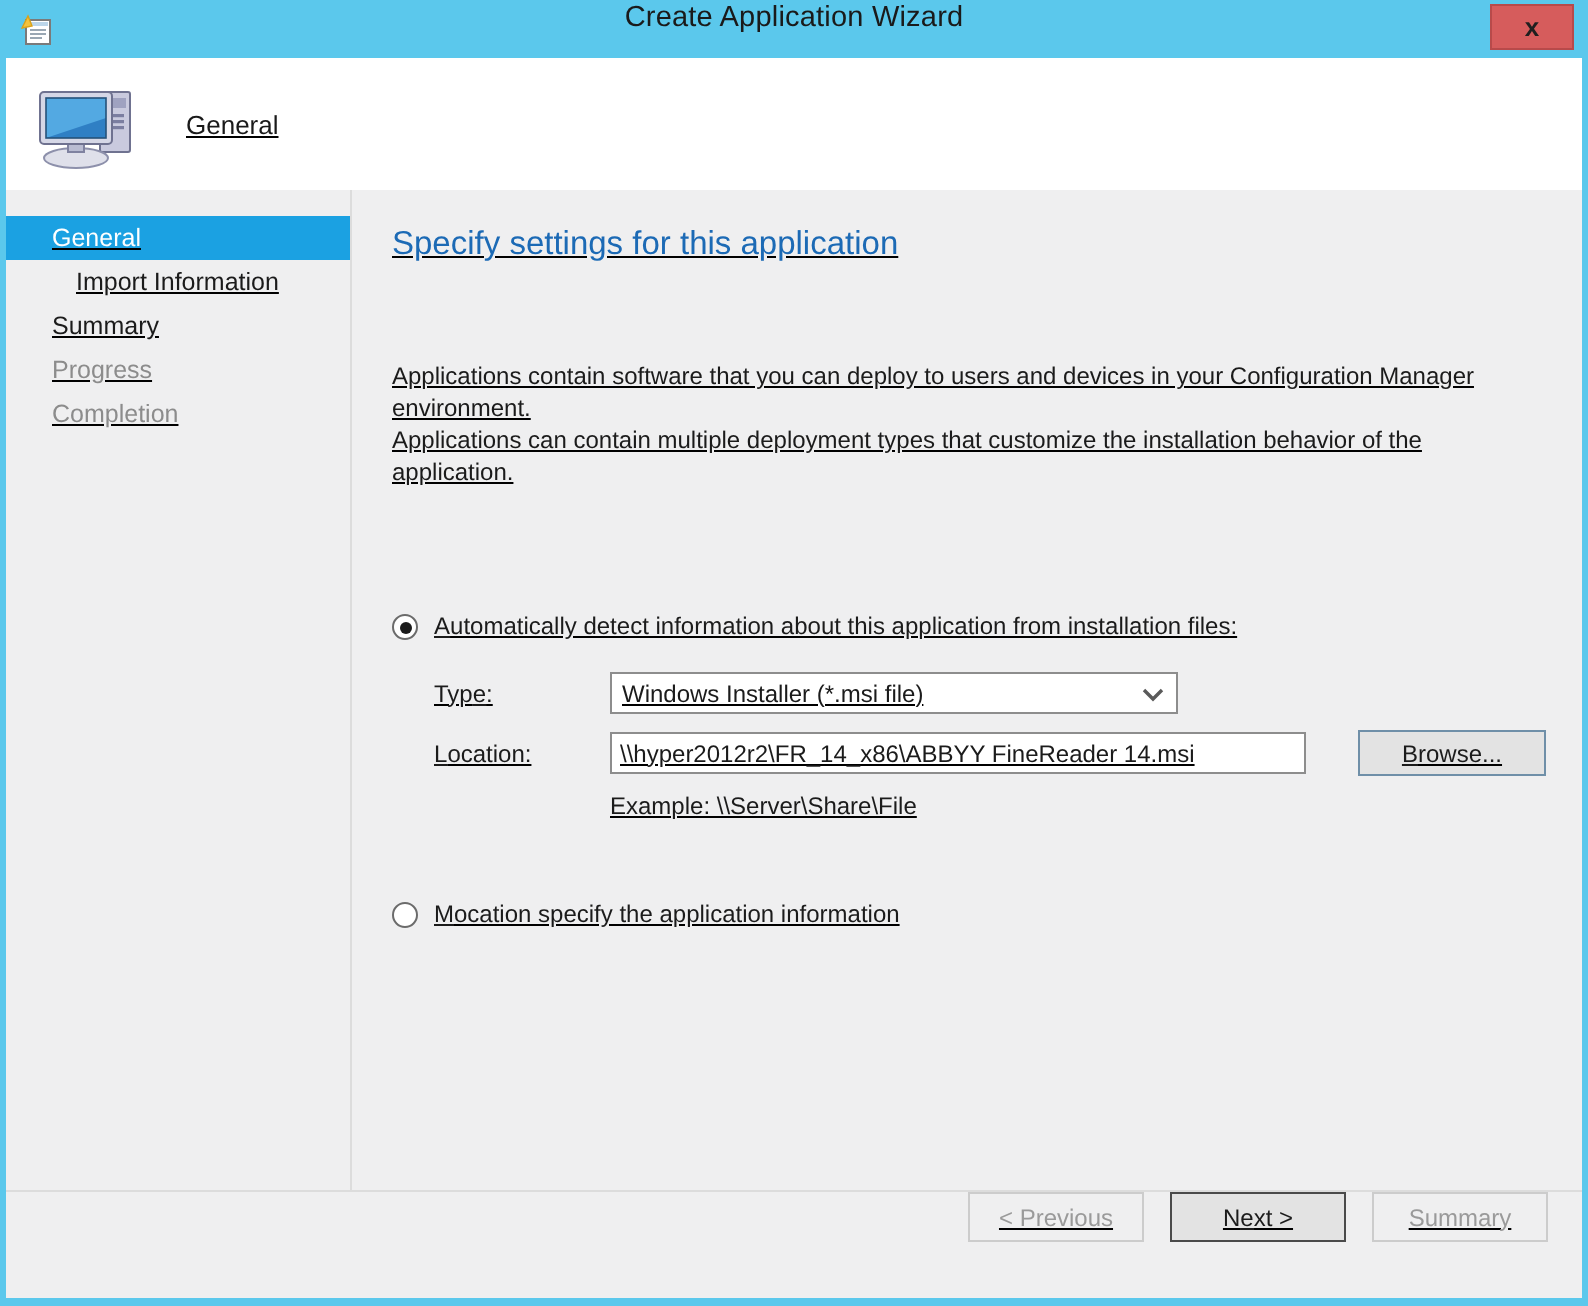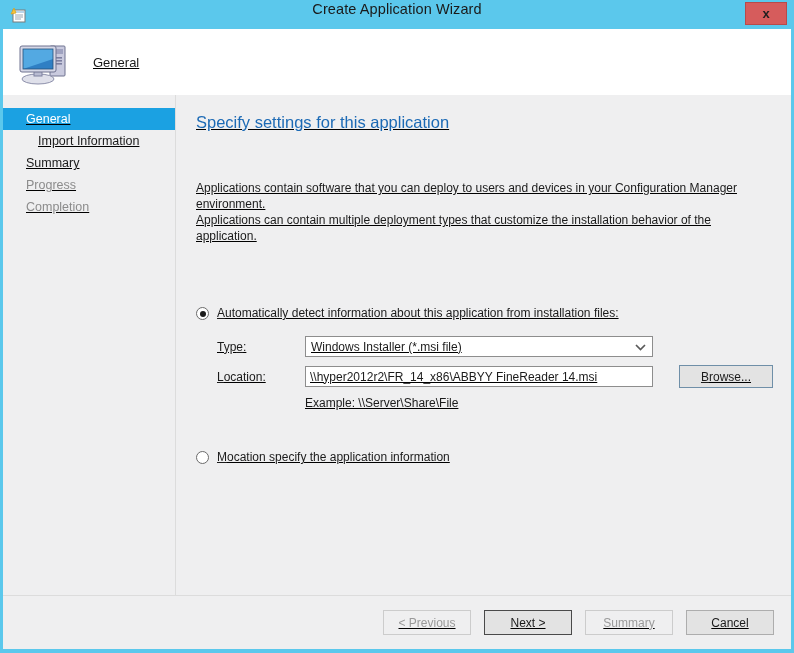--- a/index.html
+++ b/index.html
@@ -215,21 +215,21 @@
     display: flex;
     align-items: center;
     margin-bottom: 8px;
   }
   .field-label {
     flex: 0 0 88px;
     font-size: 12px;
     color: #1b1b1b;
   }
   .combo {
-    width: 348px;
+    width: 284px;
     height: 21px;
     background: #ffffff;
     border: 1px solid #8d8d8d;
     box-sizing: border-box;
     display: flex;
     align-items: center;
     position: relative;
     cursor: pointer;
   }
   .combo-value {
@@ -282,21 +282,20 @@
   .second-option {
     margin-top: 40px;
   }
 
   
   .footer {
     flex: 0 0 54px;
     background: #efeff0;
     border-top: 1px solid #dcdcdc;
     display: flex;
-    align-items: center;
     justify-content: flex-end;
     padding-right: 17px;
     box-sizing: border-box;
   }
   .btn {
     width: 88px;
     height: 25px;
     margin-left: 13px;
     background: #e3e3e3;
     border: 1px solid #adadad;
@@ -417,17 +416,16 @@
 
           </div>
         </div>
       </div>
     </div>
 
     <div class="footer">
       <button class="btn disabled">&lt; Previous</button>
       <button class="btn default"><span>N</span><span class="ak">e</span><span>xt &gt;</span></button>
       <button class="btn disabled">Summary</button>
-      <button class="btn">Cancel</button>
     </div>
 
   </div>
 </div>
 
 </body></html>

